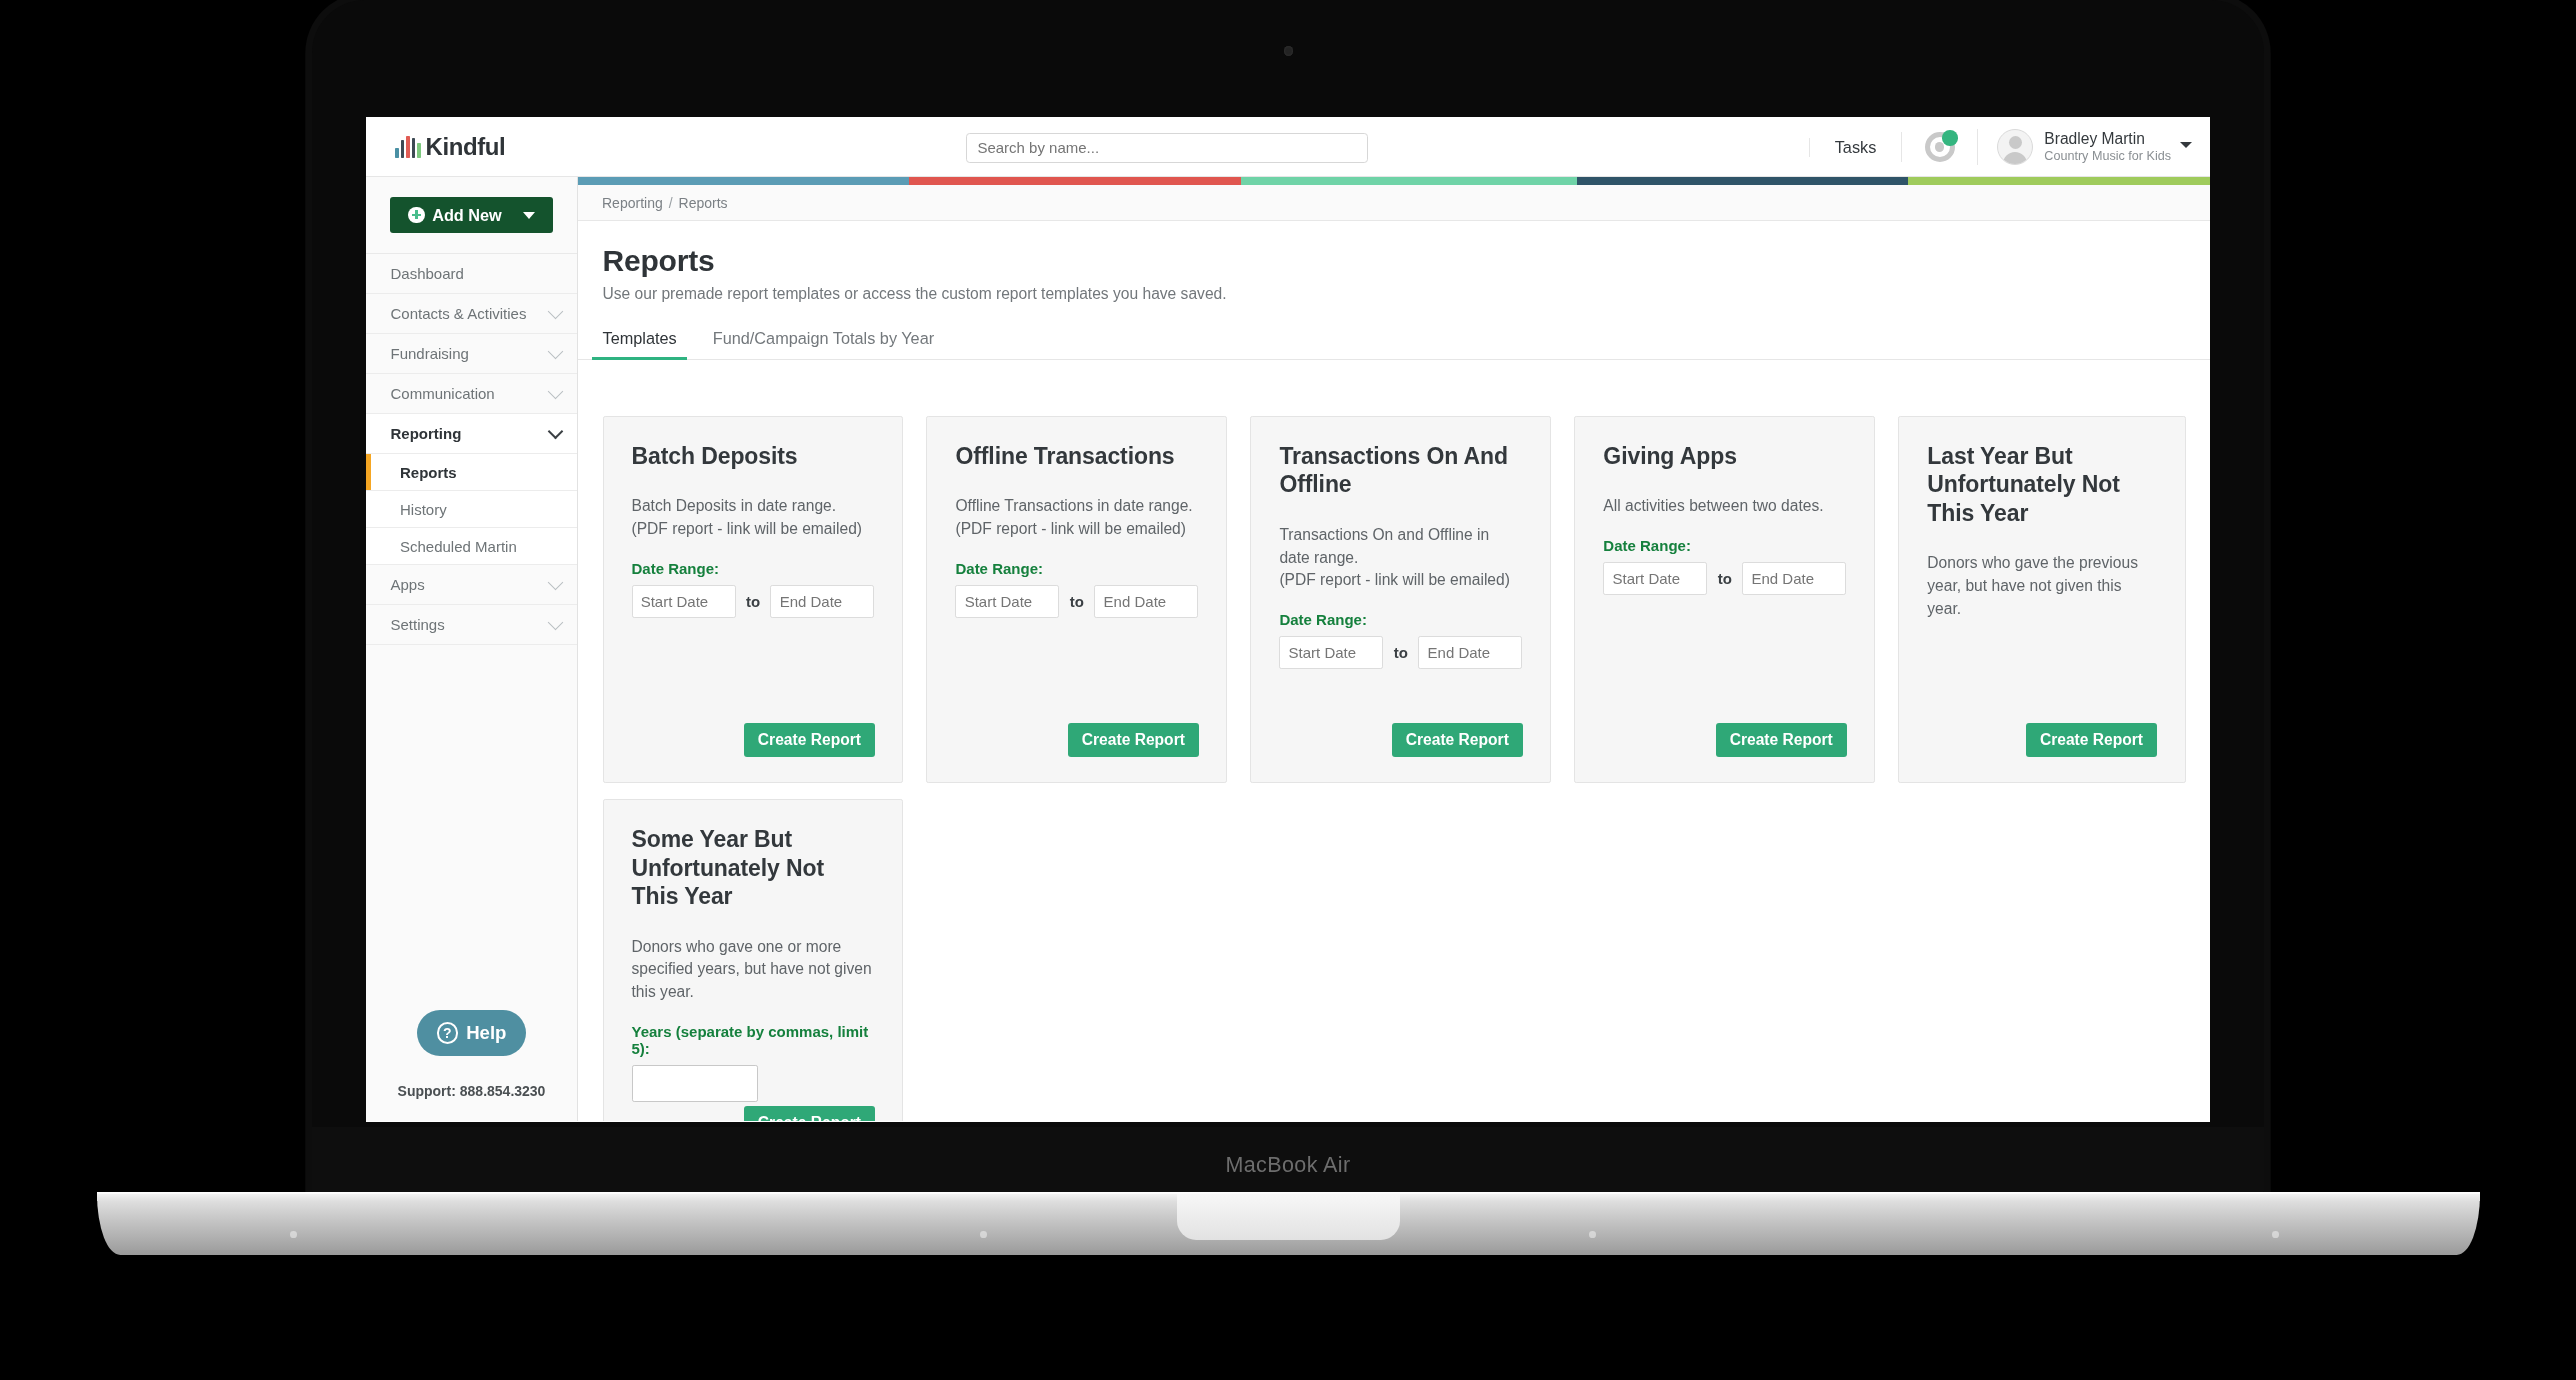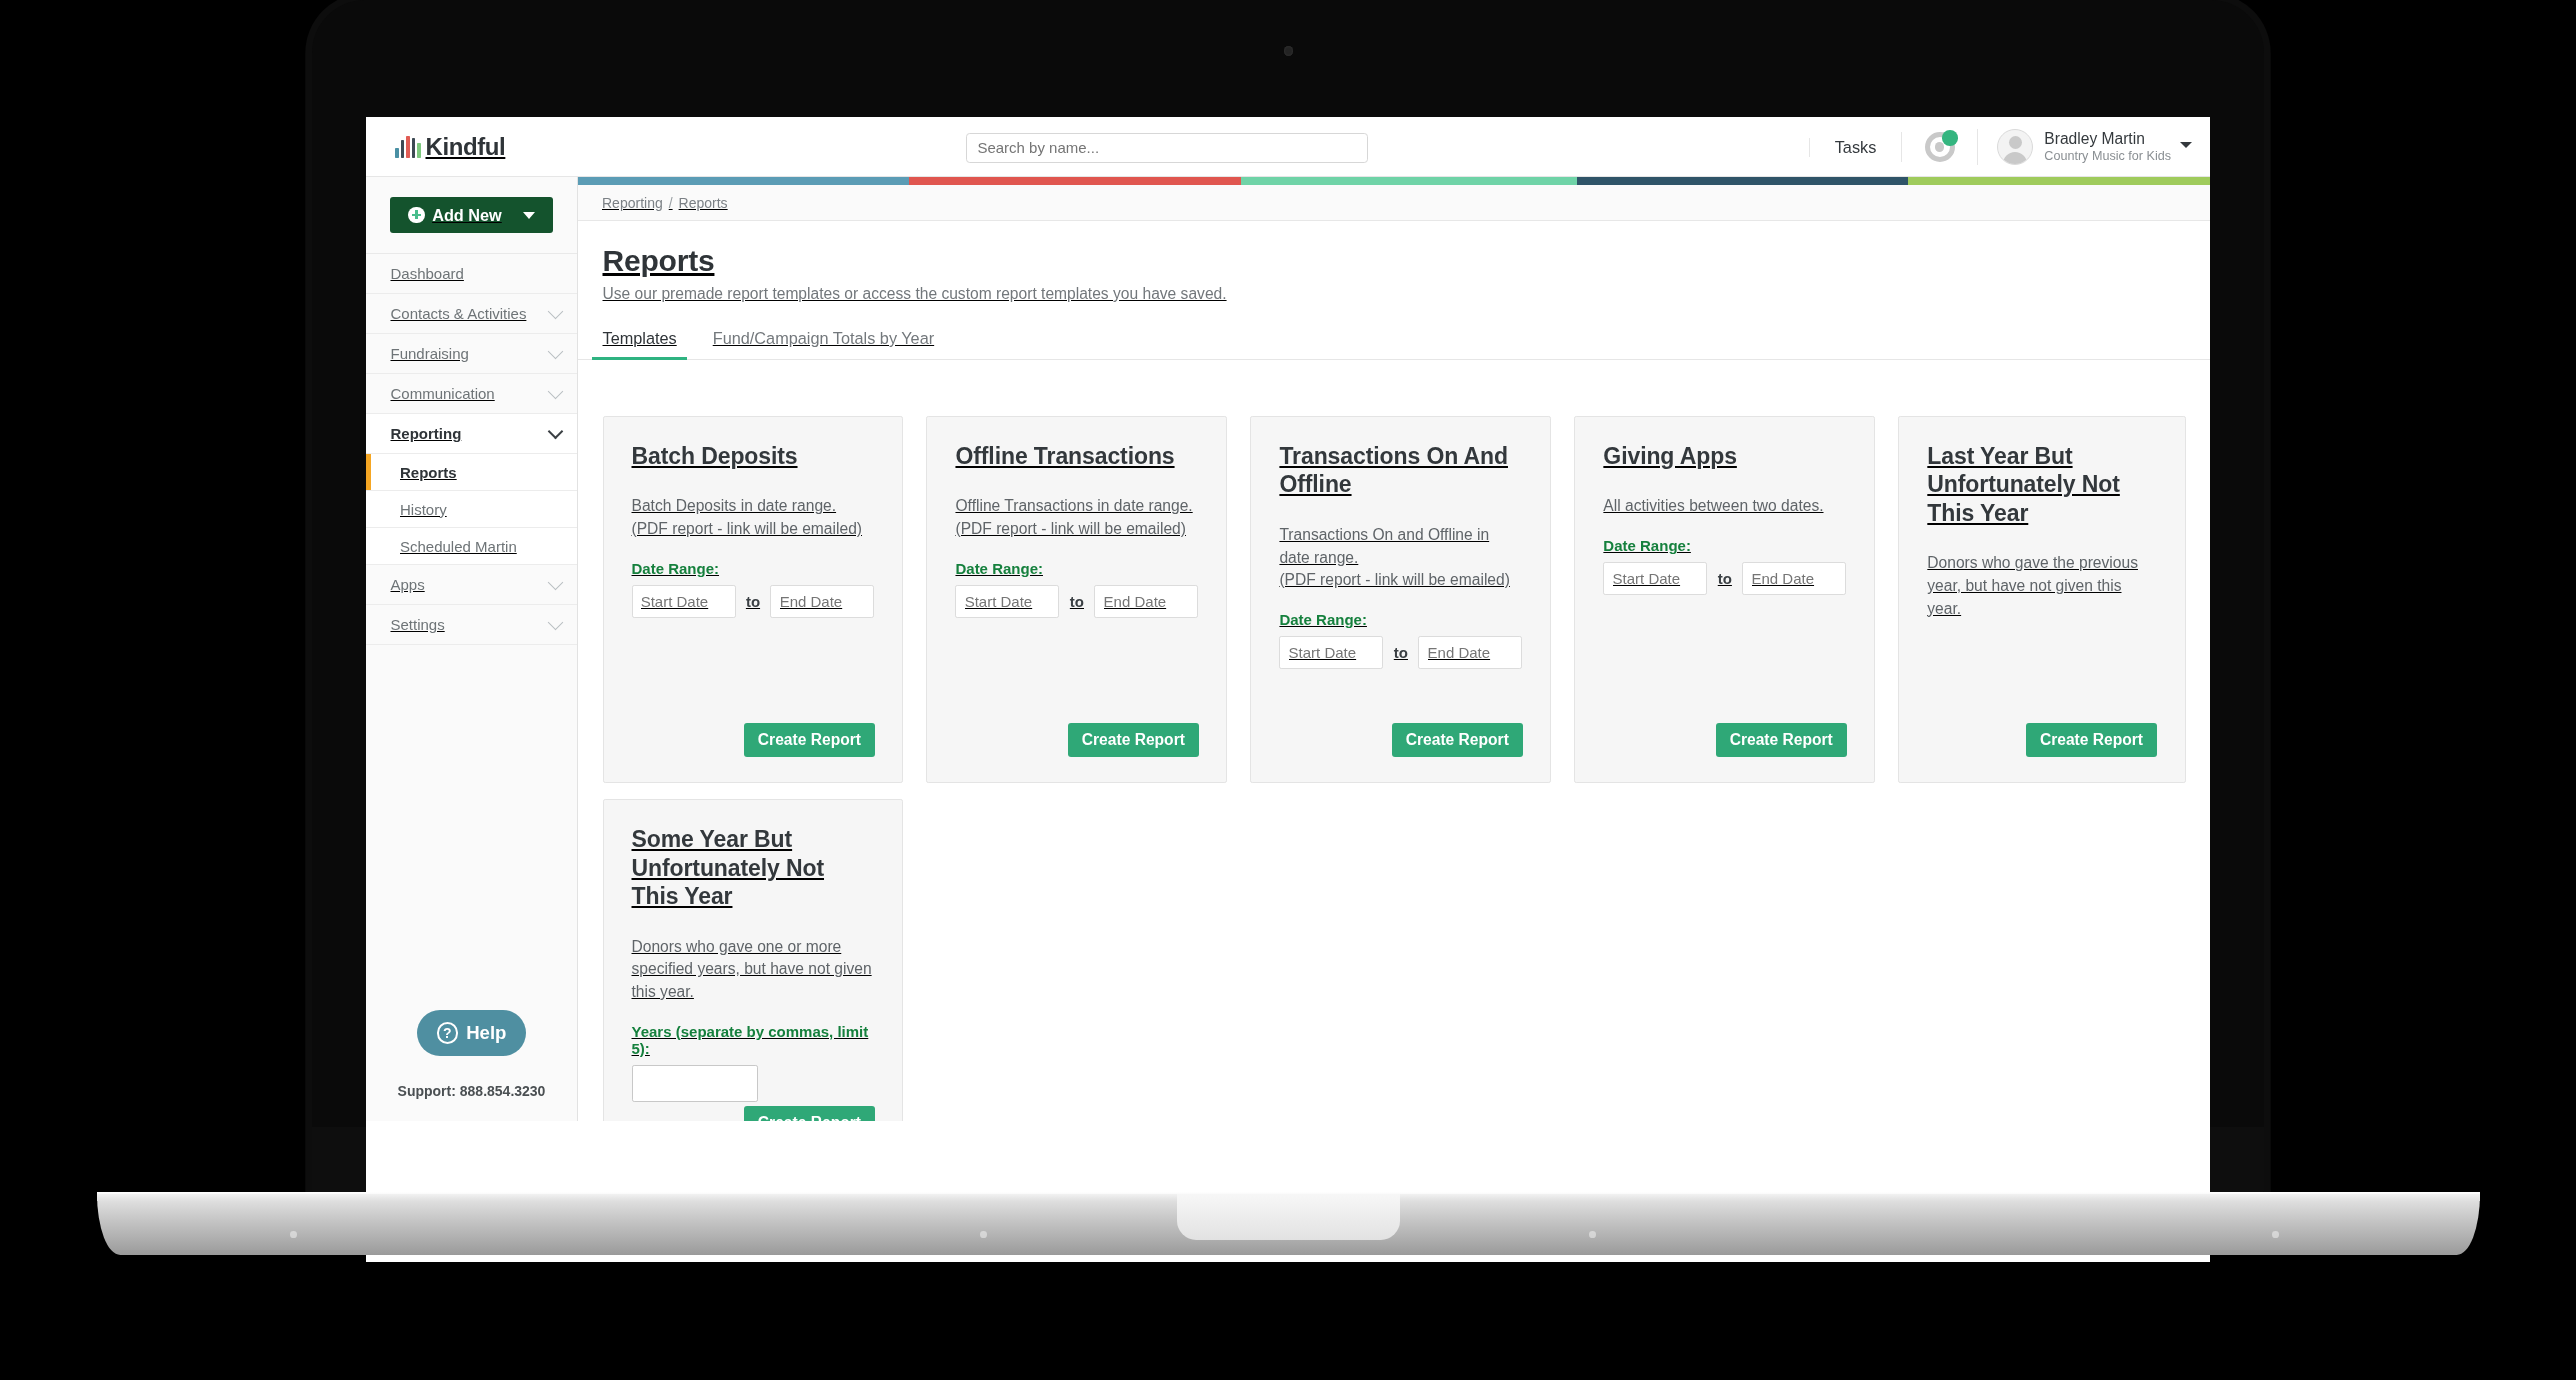--- a/index.html
+++ b/index.html
@@ -81,24 +81,23 @@
   .base-dot {
     position: absolute; top: 1231px;
     width: 6.7px; height: 6.7px; border-radius: 50%;
     background: rgba(255,255,255,0.45);
   }
 
   
   #screen {
     position: absolute;
     left: 54px; top: 117px;
-    width: 1844px; height: 1145px;
+    width: 1844px; height: 1005px;
     background: #ffffff;
     overflow: hidden;
-    text-decoration: underline;
   }
 
   
   #app-header {
     position: relative;
     height: 60px;
     background: #ffffff;
     border-bottom: 0.7px solid #e6e6e6;
     display: flex;
     align-items: center;

